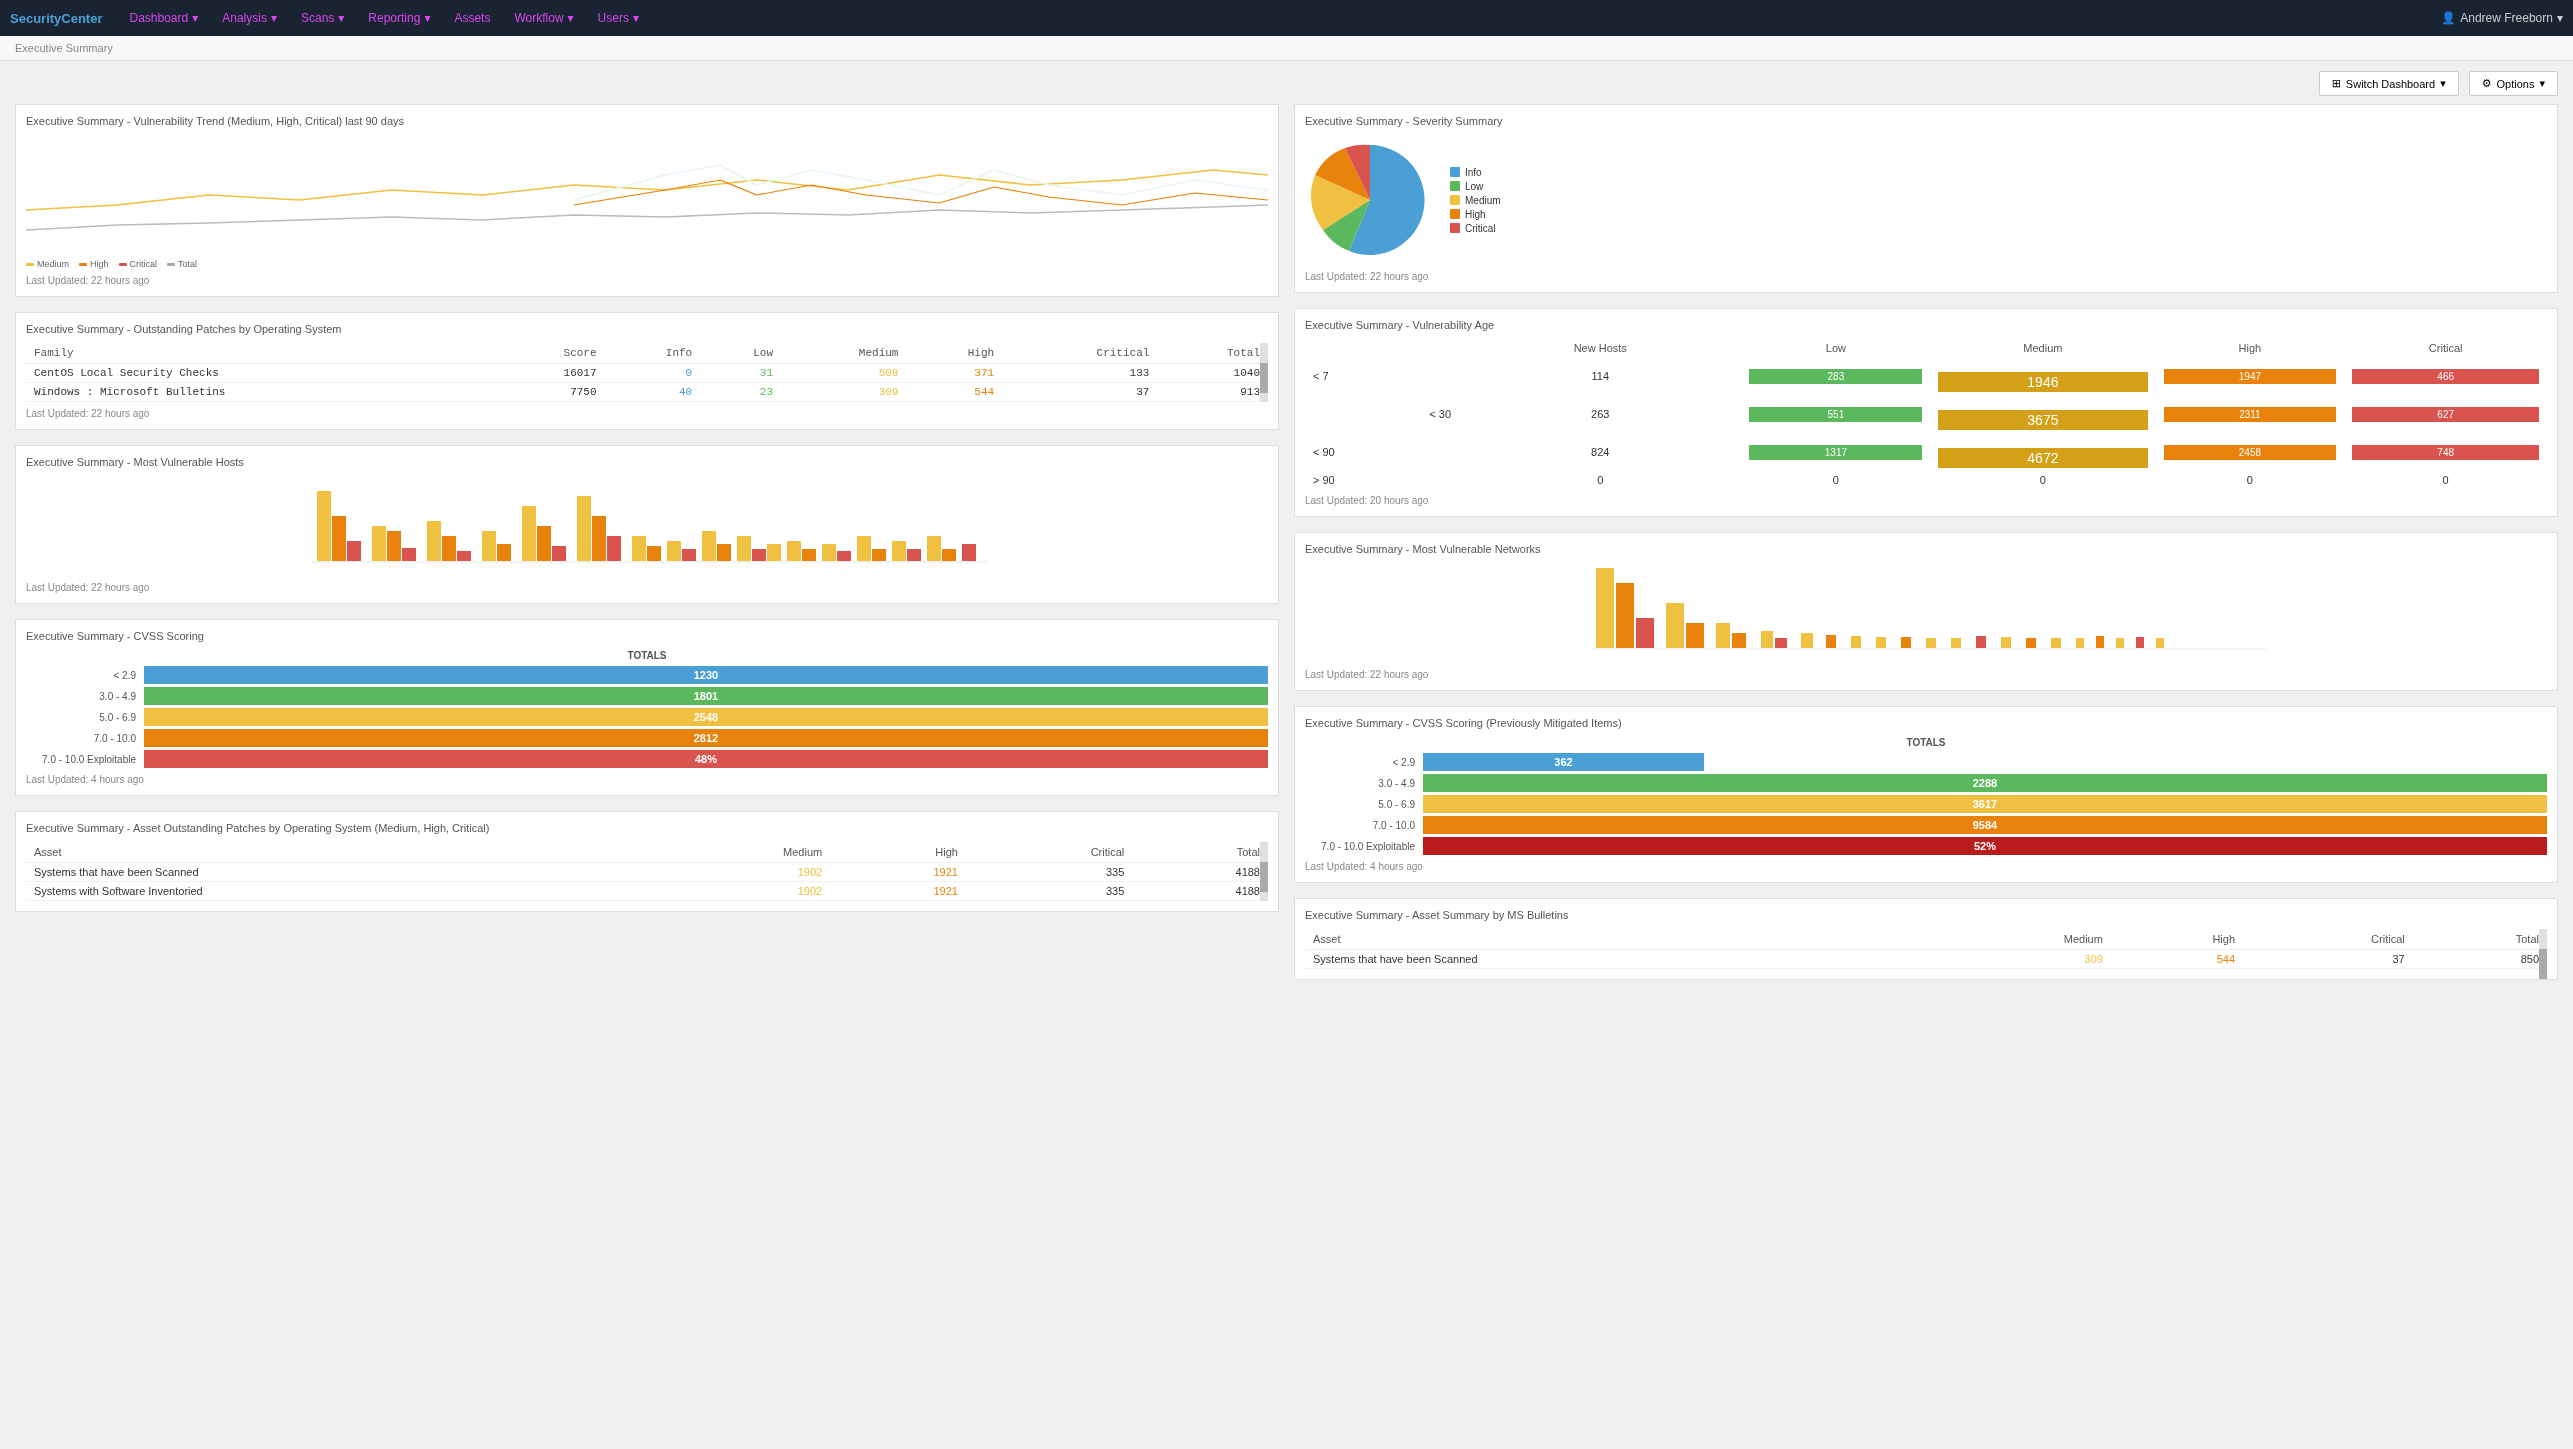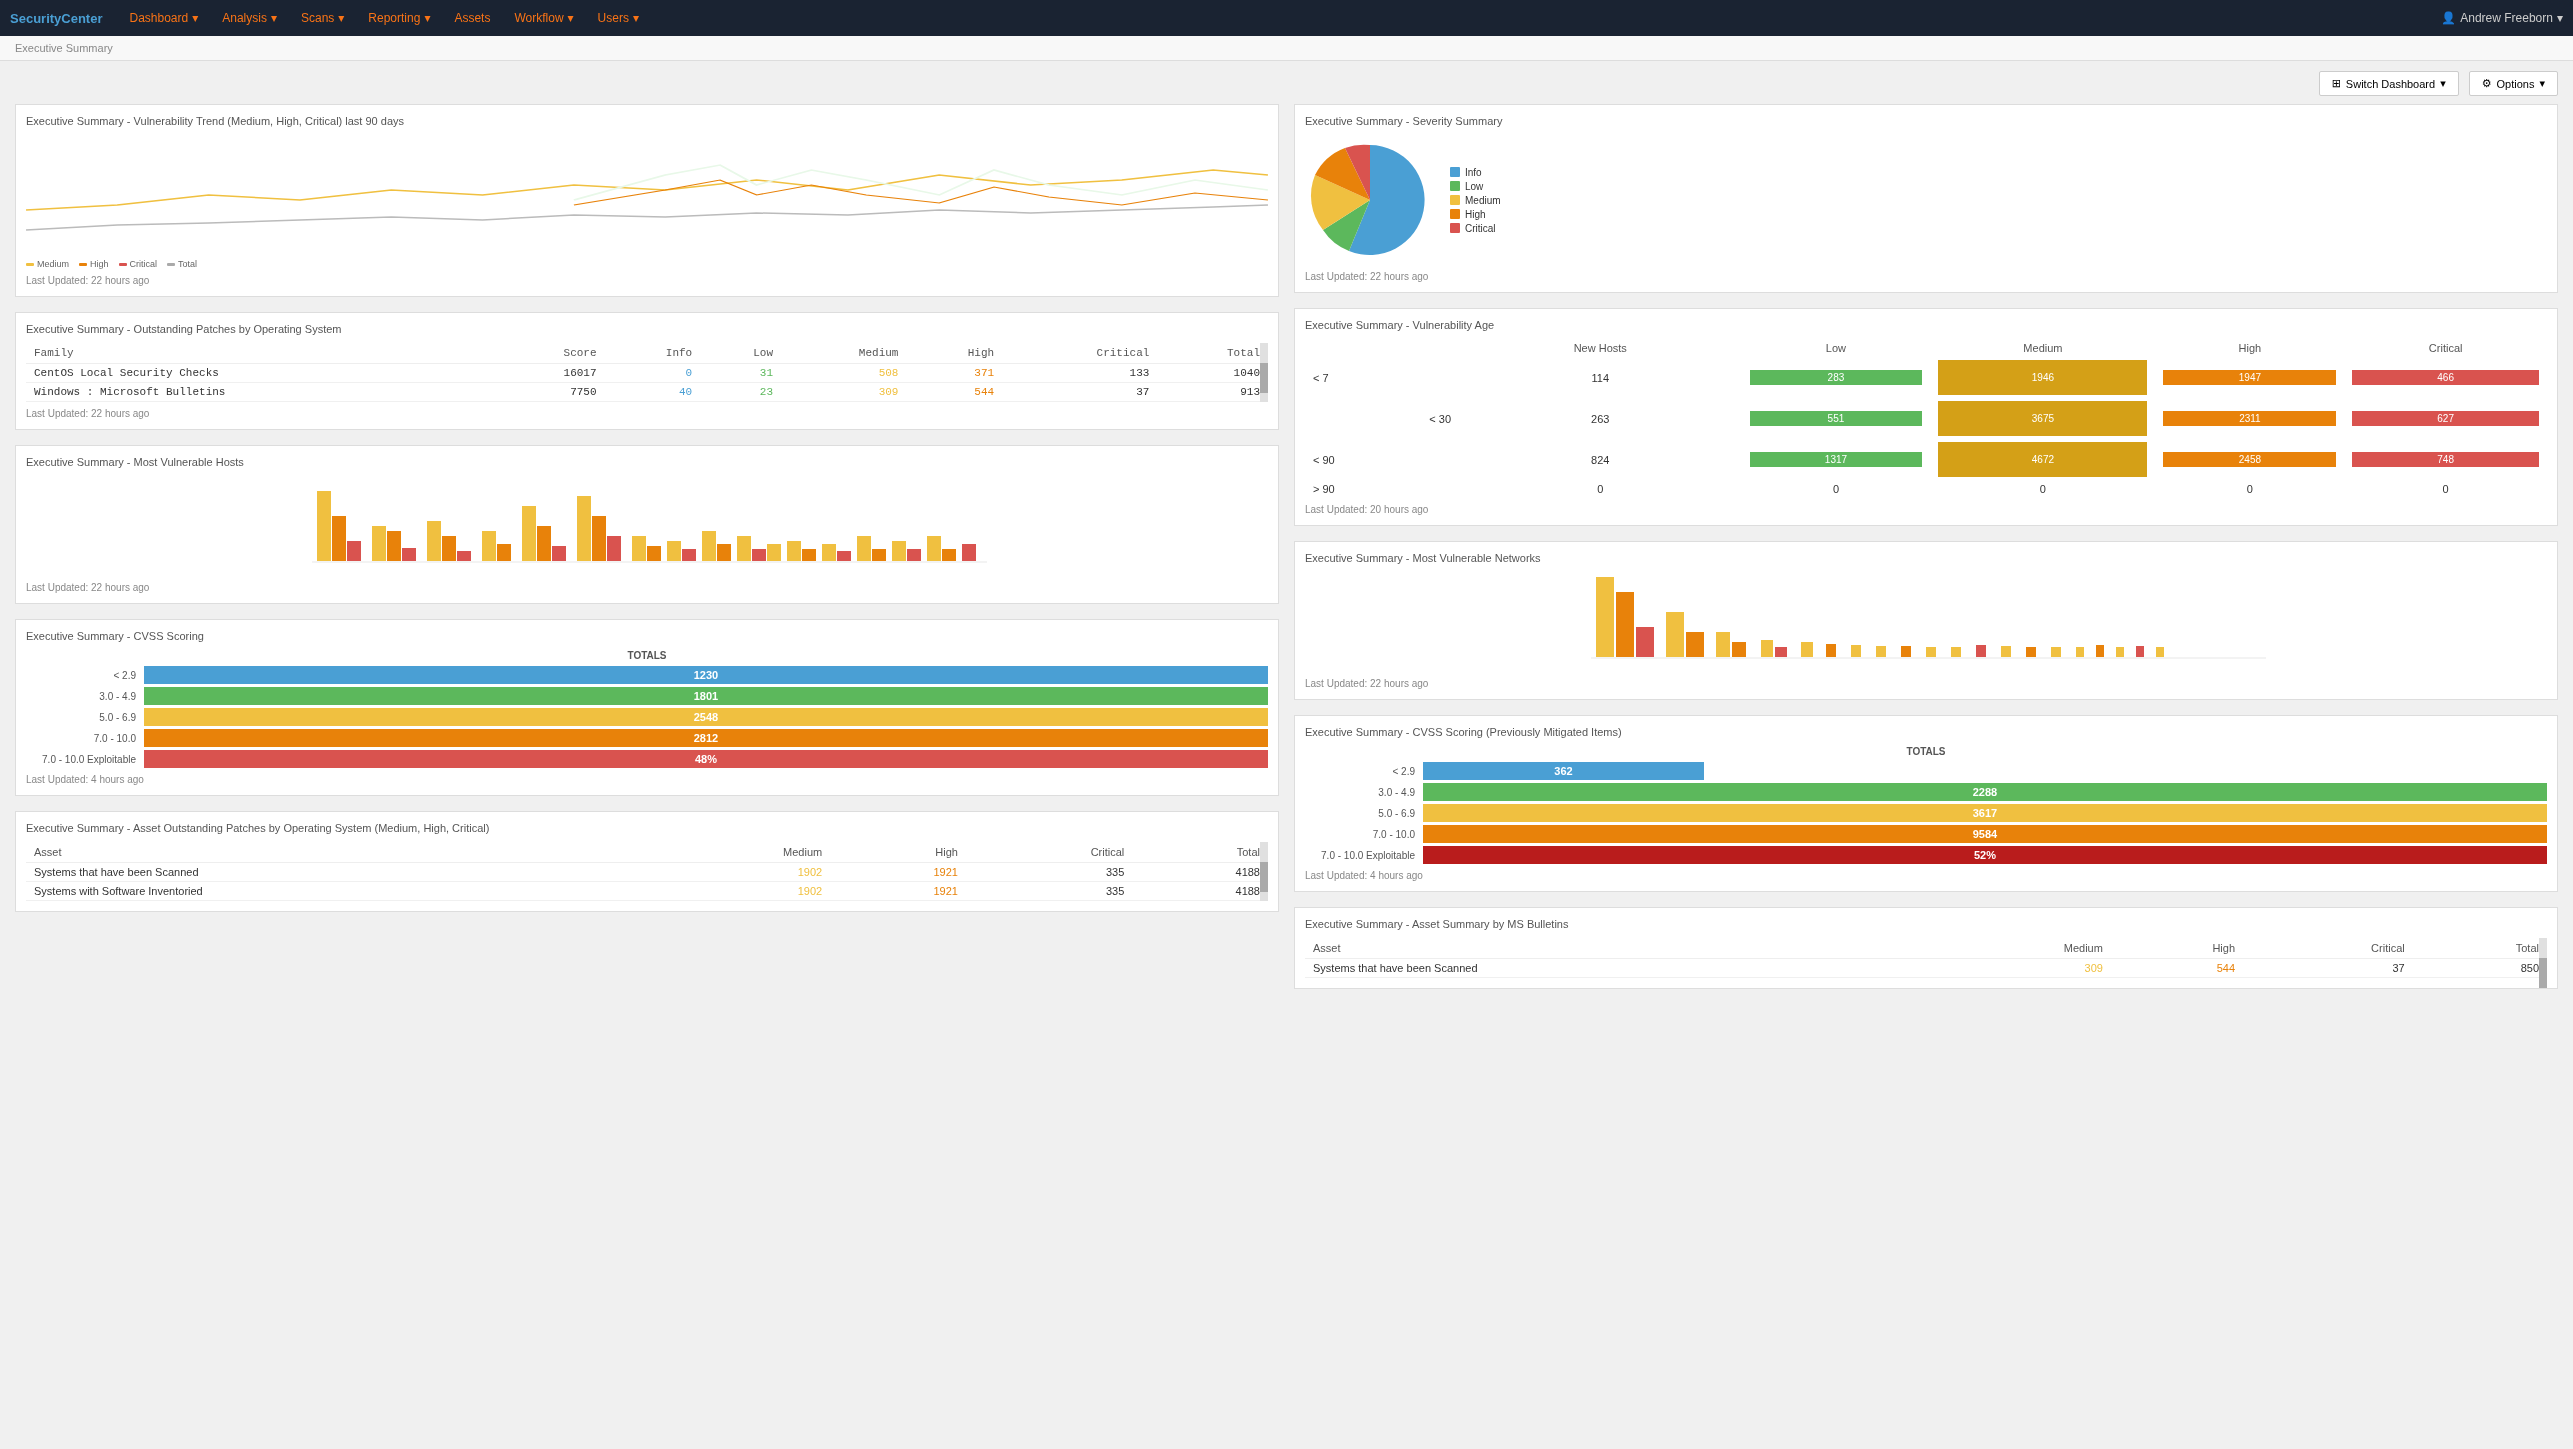--- a/index.html
+++ b/index.html
@@ -20,21 +20,21 @@
       font-size: 13px;
       margin-right: 15px;
       white-space: nowrap;
     }
     .nav-items {
       display: flex;
       align-items: center;
       flex: 1;
     }
     .nav-item {
-      color: #f97316;
+      color: #d946ef;
       padding: 0 12px;
       height: 36px;
       display: flex;
       align-items: center;
       cursor: pointer;
       font-size: 12px;
       gap: 4px;
     }
     .nav-user {
       color: #ccc;
@@ -190,21 +190,21 @@
       color: #555;
     }
     .age-table td {
       padding: 3px 8px;
       text-align: center;
     }
     .bar-cell {
       padding: 2px 4px;
     }
     .bar-green { background: #5cb85c; color: #fff; font-size: 10px; text-align: center; padding: 2px 4px; }
-    .bar-yellow { background: #d4a017; color: #fff; font-size: 10px; text-align: center; padding: 12px 4px; }
+    .bar-yellow { background: #d4a017; color: #fff; font-size: 14px; text-align: center; padding: 2px 4px; margin-top: 12px; }
     .bar-orange { background: #e8820a; color: #fff; font-size: 10px; text-align: center; padding: 2px 4px; }
     .bar-red { background: #d9534f; color: #fff; font-size: 10px; text-align: center; padding: 2px 4px; }
 
     
     .bar-chart-area {
       height: 100px;
       position: relative;
       overflow: hidden;
     }
 

